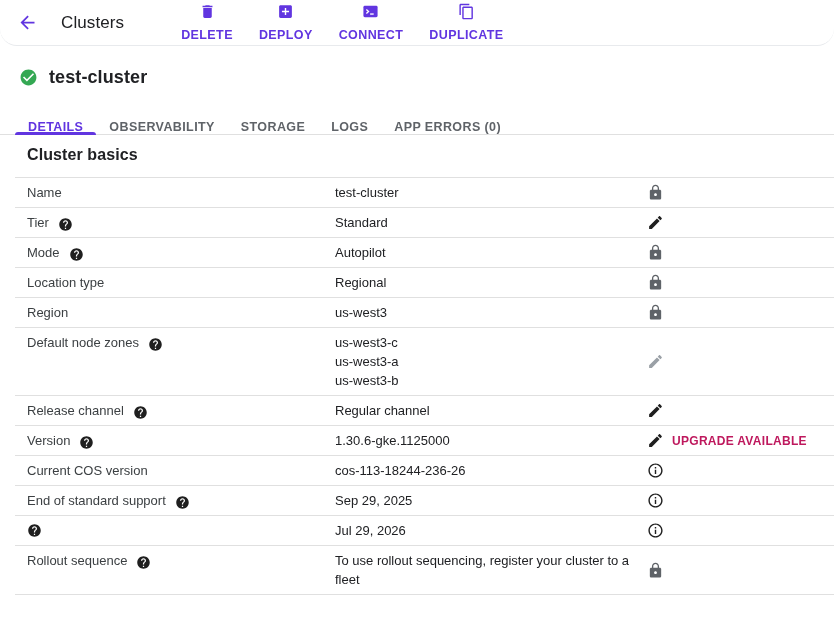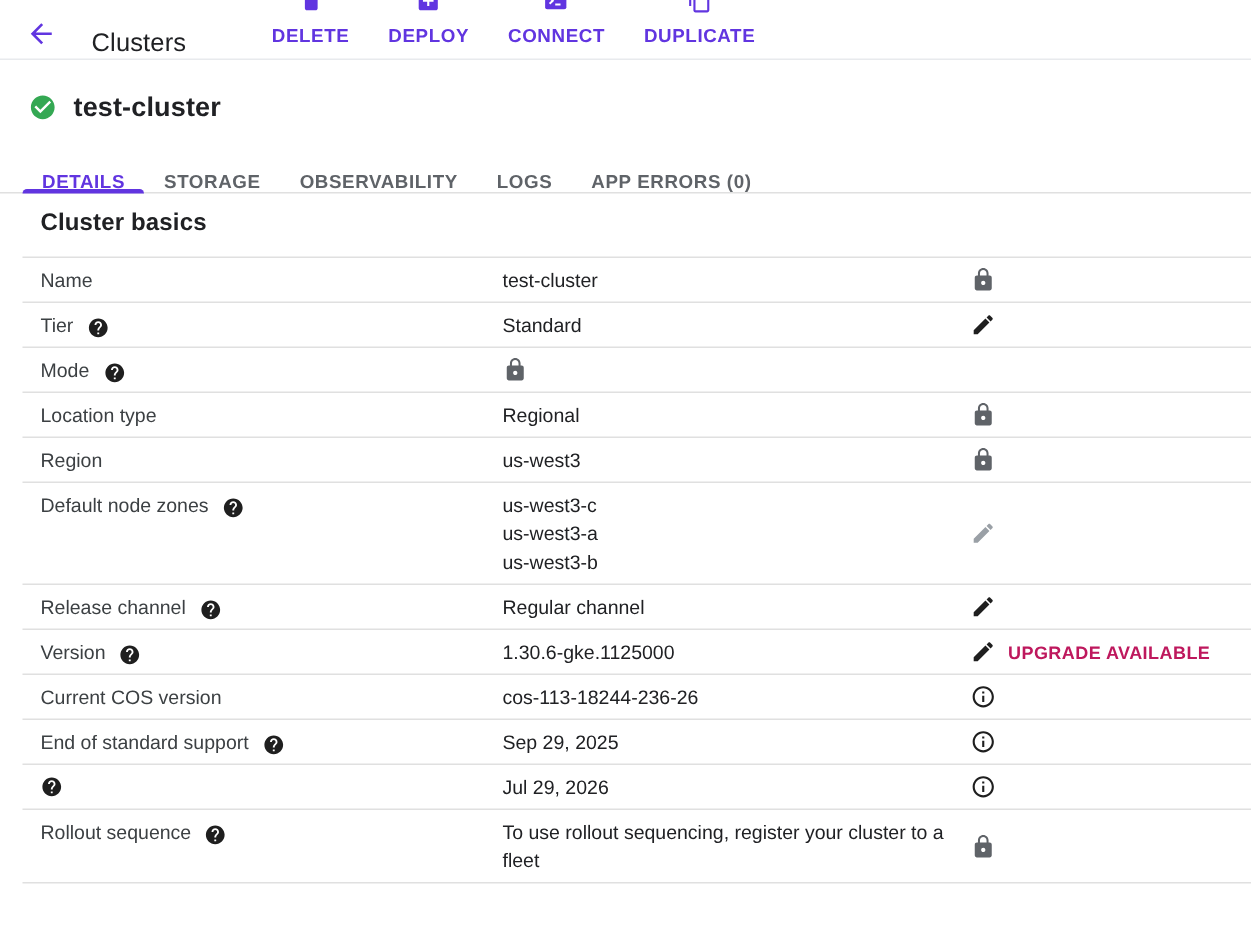--- a/index.html
+++ b/index.html
@@ -7,21 +7,21 @@
   body {
     background:#fff;
     font-family:"Liberation Sans", sans-serif;
     color:#202124;
     overflow:hidden;
     font-size:13px;
   }
   .svg svg { display:block; width:100%; height:100%; fill:currentColor; }
 
   
-  .toolbar { display:flex; align-items:flex-end; height:40px; padding:0 8px 0 10px; border-bottom:1px solid #e8eaed; }
+  .toolbar { display:flex; align-items:center; height:46px; padding:0 8px 0 10px; border-bottom:1px solid #e8eaed;border-radius:17px; }
   .icon-btn { background:none; border:none; width:34px; height:34px; display:flex; align-items:center; justify-content:center; cursor:pointer; color:var(--accent,#6135e0); }
   .icon-btn .svg { width:21px; height:21px; }
   .page-title { font-size:17px; font-weight:400; margin-left:17px; color:#202124; letter-spacing:.1px; }
   .actions { display:flex; margin-left:44px; }
   .action-btn { display:flex; align-items:center; gap:8px; background:none; border:none; cursor:pointer;
     color:var(--accent,#6135e0); font-family:"Liberation Sans", sans-serif; font-size:12.5px; font-weight:700;
     letter-spacing:.4px; padding:8px 13px;flex-direction:column; }
   .action-btn .svg { width:17px; height:17px; }
 
   
@@ -118,25 +118,25 @@
       </span>
     <h2 class="cluster-name">test-cluster</h2>
   </div>
 
   <nav class="tabs" id="tabs">
   <button class="tab active">
     <span class="lbl">DETAILS</span>
   </button>
 
   <button class="tab">
+    <span class="lbl">OBSERVABILITY</span>
+  </button>
+
+  <button class="tab">
     <span class="lbl">STORAGE</span>
-  </button>
-
-  <button class="tab">
-    <span class="lbl">OBSERVABILITY</span>
   </button>
 
   <button class="tab">
     <span class="lbl">LOGS</span>
   </button>
 
   <button class="tab">
     <span class="lbl">APP ERRORS (0)</span>
   </button>
 </nav>
@@ -184,20 +184,23 @@
 
   <div class="row">
     <div class="cell-label">
       <span class="lbl">Mode</span>
       <span class="help svg">
             <svg viewBox="0 0 24 24">
               <path d="M12 2C6.48 2 2 6.48 2 12s4.48 10 10 10 10-4.48 10-10S17.52 2 12 2zm1 17h-2v-2h2v2zm2.07-7.75l-.9.92C13.45 12.9 13 13.5 13 15h-2v-.5c0-1.1.45-2.1 1.17-2.83l1.24-1.26c.37-.36.59-.86.59-1.41 0-1.1-.9-2-2-2s-2 .9-2 2H8c0-2.21 1.79-4 4-4s4 1.79 4 4c0 .88-.36 1.68-.93 2.25z"></path>
             </svg>
           </span>
     </div>
+    <div class="cell-value">
+          <div>Autopilot</div>
+        </div>
     <div class="cell-icon">
           <span class="svg icon-lock">
             <svg viewBox="0 0 24 24">
               <path d="M18 8h-1V6c0-2.76-2.24-5-5-5S7 3.24 7 6v2H6c-1.1 0-2 .9-2 2v10c0 1.1.9 2 2 2h12c1.1 0 2-.9 2-2V10c0-1.1-.9-2-2-2zm-6 9c-1.1 0-2-.9-2-2s.9-2 2-2 2 .9 2 2-.9 2-2 2zm3.1-9H8.9V6c0-1.71 1.39-3.1 3.1-3.1 1.71 0 3.1 1.39 3.1 3.1v2z"></path>
             </svg>
           </span>
         </div>
   </div>
 
   <div class="row">

